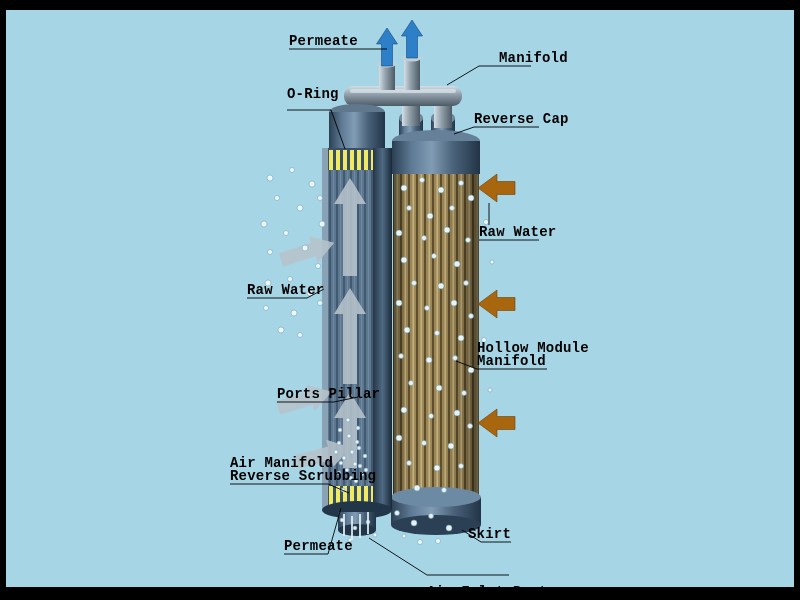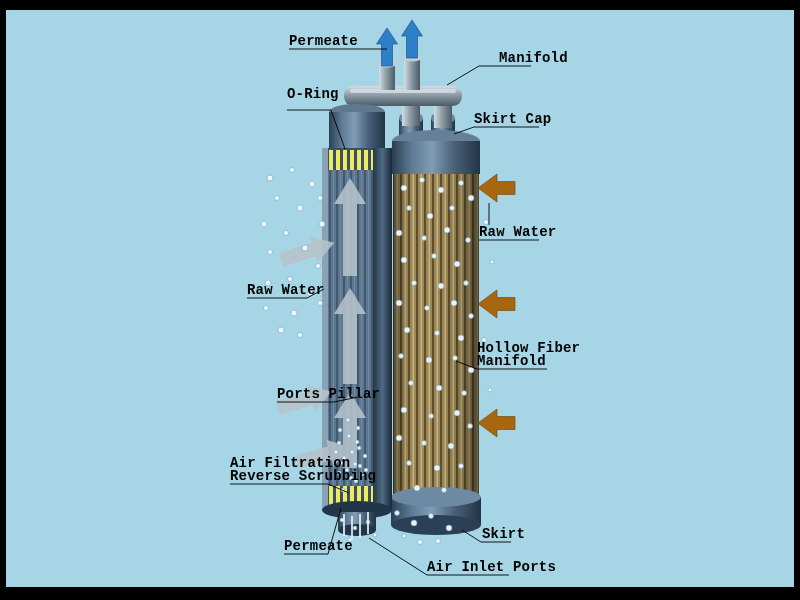--- a/index.html
+++ b/index.html
@@ -270,29 +270,29 @@
     <polyline points="230,484 328,484 349,493"></polyline>
     <polyline points="284,554 328,554 341,508"></polyline>
     <polyline points="509,575 427,575 369,538"></polyline>
     <polyline points="511,542 481,542 462,530"></polyline>
   </g>
 </svg>
 
 <div class="label" style="left:289px;top:35px">Permeate</div>
 <div class="label" style="left:499px;top:52px">Manifold</div>
 <div class="label" style="left:287px;top:88px">O-Ring</div>
-<div class="label" style="left:474px;top:113px">Skirt Cap</div>
+<div class="label" style="left:474px;top:113px">Reverse Cap</div>
 <div class="label" style="left:479px;top:226px">Raw Water</div>
 <div class="label" style="left:247px;top:284px">Raw Water</div>
 <div class="label" style="left:477px;top:342px">
-  <div>Hollow Fiber</div>
+  <div>Hollow Module</div>
   <div>Manifold</div>
 </div>
 <div class="label" style="left:277px;top:388px">Ports Pillar</div>
 <div class="label" style="left:230px;top:457px">
-  <div>Air Filtration</div>
+  <div>Air Manifold</div>
   <div>Reverse Scrubbing</div>
 </div>
 <div class="label" style="left:284px;top:540px">Permeate</div>
-<div class="label" style="left:427px;top:561px">Air Inlet Ports</div>
-<div class="label" style="left:482px;top:528px">Skirt</div>
+<div class="label" style="left:427px;top:586px">Air Inlet Ports</div>
+<div class="label" style="left:468px;top:528px">Skirt</div>
 
 </div>
 
 </body></html>

